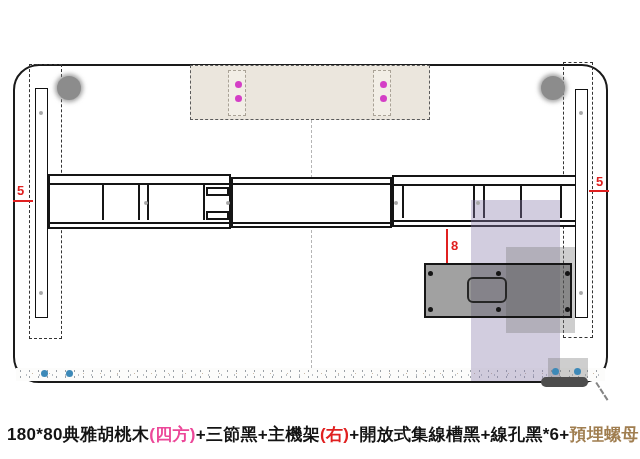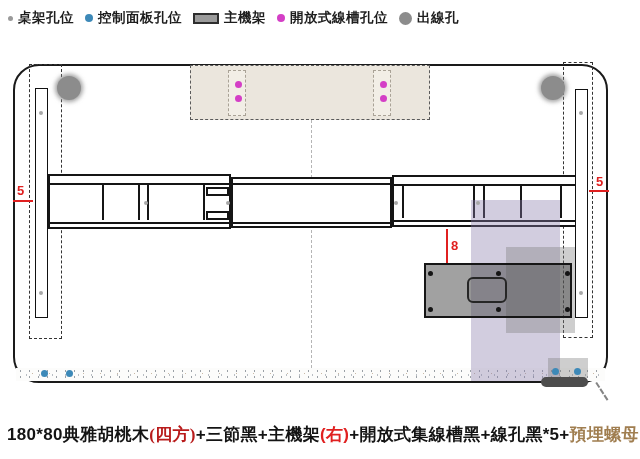--- a/index.html
+++ b/index.html
@@ -66,42 +66,20 @@
   .hole-outlet{box-shadow:0 0 4px 2px rgba(140,140,140,.8);}
   
   .caption{position:absolute;left:7px;top:423px;font-size:17px;font-weight:700;
     white-space:nowrap;letter-spacing:.3px;color:#141414;z-index:30;}
 </style>
 </head>
 <body>
 
 <div id="stage">
 
-  <div class="legend">
-    <span class="legend-item">
-      <span class="li-dot dot-s" style="background: rgb(154, 154, 154);"></span>
-      <span class="li-label">桌架孔位</span>
-    </span>
-    <span class="legend-item">
-      <span class="li-dot dot-m" style="background: rgb(61, 137, 184);"></span>
-      <span class="li-label">控制面板孔位</span>
-    </span>
-    <span class="legend-item">
-      <span class="li-rect" style="background: rgb(155, 155, 155);"></span>
-      <span class="li-label">主機架</span>
-    </span>
-    <span class="legend-item">
-      <span class="li-dot dot-m" style="background: rgb(212, 63, 198);"></span>
-      <span class="li-label">開放式線槽孔位</span>
-    </span>
-    <span class="legend-item">
-      <span class="li-dot dot-l" style="background: rgb(140, 140, 140);"></span>
-      <span class="li-label">出線孔</span>
-    </span>
-  </div>
 
   <div class="desk"></div>
   <div class="edge-strip"></div>
   <div class="center-line"></div>
 
   <div class="tray"></div>
   <div class="tray-tab" style="left:228px;"></div>
   <div class="tray-tab" style="left:373px;"></div>
 
   <div class="leg-dash" style="left:29px;top:64px;width:33px;height:275px;"></div>
@@ -175,16 +153,16 @@
       <div class="hole hole-outlet" style="left: 541px; top: 76px; width: 24px; height: 24px; background: rgb(140, 140, 140);"></div>
       <div class="hole hole-bracket_screws" style="left: 427.5px; top: 270.5px; width: 5px; height: 5px; background: rgb(21, 21, 21);"></div>
       <div class="hole hole-bracket_screws" style="left: 427.5px; top: 306.5px; width: 5px; height: 5px; background: rgb(21, 21, 21);"></div>
       <div class="hole hole-bracket_screws" style="left: 495.5px; top: 270.5px; width: 5px; height: 5px; background: rgb(21, 21, 21);"></div>
       <div class="hole hole-bracket_screws" style="left: 495.5px; top: 306.5px; width: 5px; height: 5px; background: rgb(21, 21, 21);"></div>
       <div class="hole hole-bracket_screws" style="left: 564.5px; top: 270.5px; width: 5px; height: 5px; background: rgb(21, 21, 21);"></div>
       <div class="hole hole-bracket_screws" style="left: 564.5px; top: 306.5px; width: 5px; height: 5px; background: rgb(21, 21, 21);"></div>
     </div>
 
   <div class="caption">
-    <span style="color: rgb(20, 20, 20);">180*80典雅胡桃木</span><span style="color: #b91c1c; font-family: Liberation Serif, serif;">(四方)</span><span style="color: rgb(20, 20, 20);">+三節黑+主機架</span><span style="color: rgb(224, 32, 32);">(右)</span><span style="color: rgb(20, 20, 20);">+開放式集線槽黑+線孔黑*5+</span><span style="color: rgb(160, 126, 80);">預埋螺母</span>
+    <span style="color: rgb(20, 20, 20);">180*80典雅胡桃木</span><span style="color: #ec4899;">(四方)</span><span style="color: rgb(20, 20, 20);">+三節黑+主機架</span><span style="color: rgb(224, 32, 32);">(右)</span><span style="color: rgb(20, 20, 20);">+開放式集線槽黑+線孔黑*6+</span><span style="color: rgb(160, 126, 80);">預埋螺母</span>
   </div>
 
 </div>
 
 </body></html>

